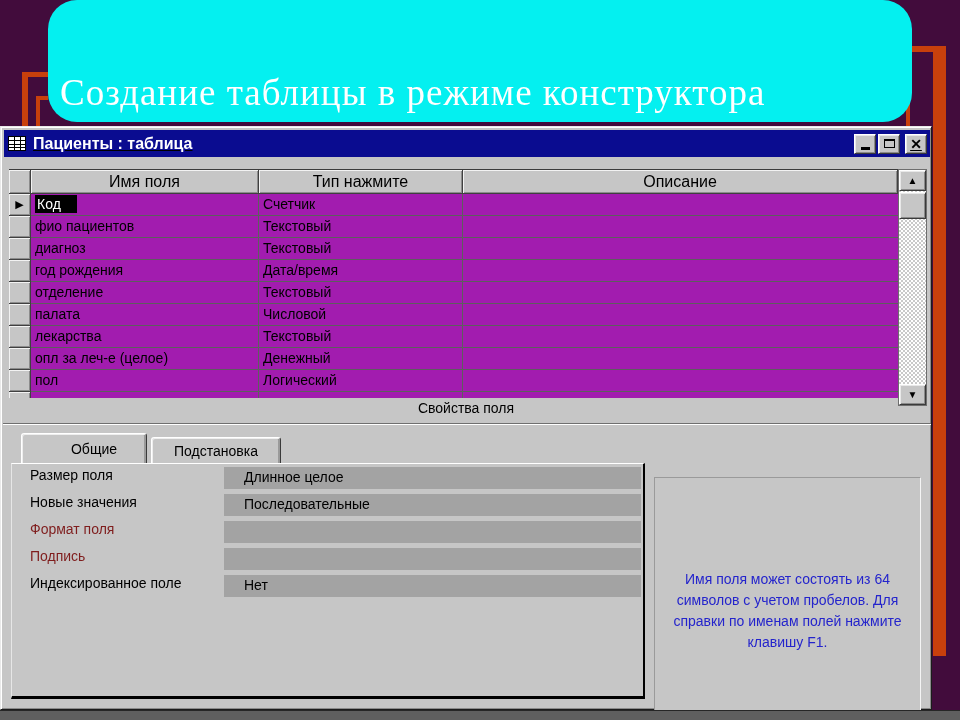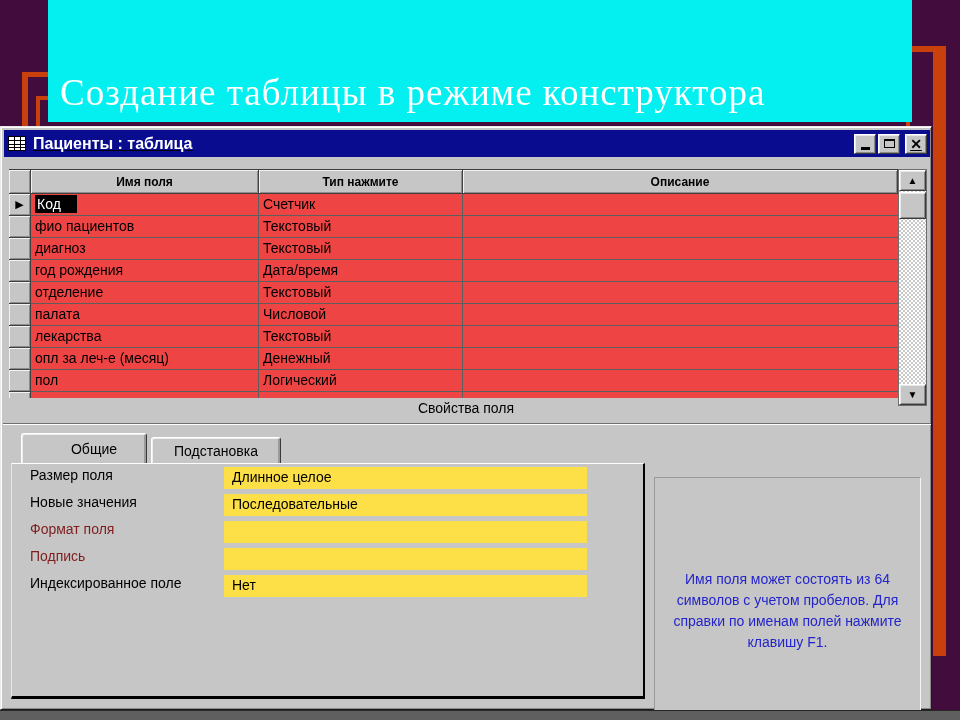--- a/index.html
+++ b/index.html
@@ -5,21 +5,21 @@
   html,body{margin:0;padding:0;background:#2a0726;}
   *{box-sizing:border-box;}
   .slide{position:relative;width:960px;height:720px;background:#420c3c;overflow:hidden;
          font-family:"Liberation Sans",sans-serif;}
 
   
   .fr{position:absolute;background:#c8400c;}
 
   
   .banner{position:absolute;left:48px;top:0;width:864px;height:122px;background:#04f0f0;
-          display:flex;align-items:flex-end;padding:0 0 8px 12px;}
+          display:flex;align-items:flex-end;padding:0 0 8px 12px;border-radius:29px;}
   .banner-title{font-family:"Liberation Serif","DejaVu Serif",serif;font-size:37px;
                 color:#ffffff;letter-spacing:1px;white-space:nowrap;}
 
   
   .win{position:absolute;left:0;top:126px;width:932px;height:584px;background:#c6c6c6;
        border:1px solid;border-color:#e9e9e9 #1c1c1c #1c1c1c #e9e9e9;
        box-shadow:inset 1px 1px 0 #ffffff, inset -1px -1px 0 #8a8a8a;font-size:14px;color:#000;}
 
   .titlebar{position:absolute;left:3px;top:3px;width:926px;height:27px;background:#0a0c90;
             display:flex;align-items:center;padding-left:4px;text-decoration:underline;}
@@ -35,26 +35,26 @@
   .g-max{width:11px;height:9px;border:1px solid #000;border-top:2px solid #000;}
   .g-x{font-size:14px;font-weight:900;line-height:1;color:#000;}
 
   
   .grid{position:absolute;left:8px;top:42px;width:889px;height:229px;overflow:hidden;
         border-top:1px solid #3c3c3c;background:#fff;}
   .grow{display:grid;grid-template-columns:22px 228px 204px 1fr;height:22px;}
   .ghead{height:24px;}
   .hcell{background:#c6c6c6;border-right:1px solid #404040;border-bottom:1px solid #404040;
          box-shadow:inset 1px 1px 0 #f2f2f2, inset -1px -1px 0 #8c8c8c;
-         display:flex;align-items:center;justify-content:center;font-size:12px;font-weight:bold;}
+         display:flex;align-items:center;justify-content:center;font-size:16px;}
   .sel{background:#c6c6c6;border-right:1px solid #404040;border-bottom:1px solid #404040;
        box-shadow:inset 1px 1px 0 #f2f2f2, inset -1px -1px 0 #8c8c8c;
        display:flex;align-items:center;justify-content:center;}
   .sel .arrow{font-size:11px;line-height:1;color:#000;}
-  .cell{background:#ef4444;border-bottom:1px solid #5e5e5e;padding:2px 0 0 4px;white-space:nowrap;overflow:hidden;}
+  .cell{background:#a21caf;border-bottom:1px solid #5e5e5e;padding:2px 0 0 4px;white-space:nowrap;overflow:hidden;}
   .cell.bdr{border-right:1px solid #5e5e5e;}
   .selhl{background:#000;color:#fff;padding:1px 16px 1px 2px;}
 
   
   .vscroll{position:absolute;left:897px;top:42px;width:29px;height:237px;
            background:conic-gradient(#ffffff 25%,#c9c9c9 0 50%,#ffffff 0 75%,#c9c9c9 0) 0 0/4px 4px;
            border:1px solid #6e6e6e;}
   .sbtn{position:absolute;left:0;width:27px;height:21px;background:#c6c6c6;
         border:1px solid;border-color:#ffffff #3a3a3a #3a3a3a #ffffff;
         box-shadow:inset 1px 1px 0 #e8e8e8, inset -1px -1px 0 #8a8a8a;
@@ -77,21 +77,21 @@
        font-size:14px;cursor:pointer;}
   .tab1{left:20px;top:306px;width:126px;height:30px;z-index:3;padding-left:20px;}
   .tab2{left:150px;top:310px;width:130px;height:26px;z-index:1;}
 
   .panel{position:absolute;left:10px;top:336px;width:634px;height:236px;background:#c6c6c6;
          border-top:1px solid #ffffff;border-left:1px solid #e6e6e6;
          border-right:2px solid #000000;border-bottom:3px solid #000000;z-index:2;padding-top:3px;}
   .prow{display:flex;align-items:flex-start;height:27px;}
   .plabel{width:212px;padding-left:18px;font-size:14px;white-space:nowrap;}
   .plabel.dim{color:#7f1d1d;}
-  .pfield{width:363px;height:22px;background:#fde047;font-size:14px;padding:2px 0 0 8px;
+  .pfield{width:417px;height:22px;background:#a3a3a3;font-size:14px;padding:2px 0 0 20px;
           white-space:nowrap;overflow:hidden;}
 
   .help{position:absolute;left:653px;top:306px;width:267px;height:268px;background:#c6c6c6;
         border:1px solid;border-color:#9a9a9a #f5f5f5 #f5f5f5 #9a9a9a;
         display:flex;align-items:center;justify-content:center;margin-top:44px;}
   .help-text{width:248px;text-align:center;color:#2424cc;font-size:14px;line-height:21px;}
 
   .bottom-band{position:absolute;left:0;top:710px;width:960px;height:10px;background:#5f5f5f;
                border-top:1px solid #262626;}
 </style>
@@ -191,21 +191,21 @@
 
       <div class="grow">
         <div class="sel"></div>
         <div class="cell bdr">лекарства</div>
         <div class="cell bdr">Текстовый</div>
         <div class="cell"></div>
       </div>
 
       <div class="grow">
         <div class="sel"></div>
-        <div class="cell bdr">опл за леч-е (месяц)</div>
+        <div class="cell bdr">опл за леч-е (целое)</div>
         <div class="cell bdr">Денежный</div>
         <div class="cell"></div>
       </div>
 
       <div class="grow">
         <div class="sel"></div>
         <div class="cell bdr">пол</div>
         <div class="cell bdr">Логический</div>
         <div class="cell"></div>
       </div>

